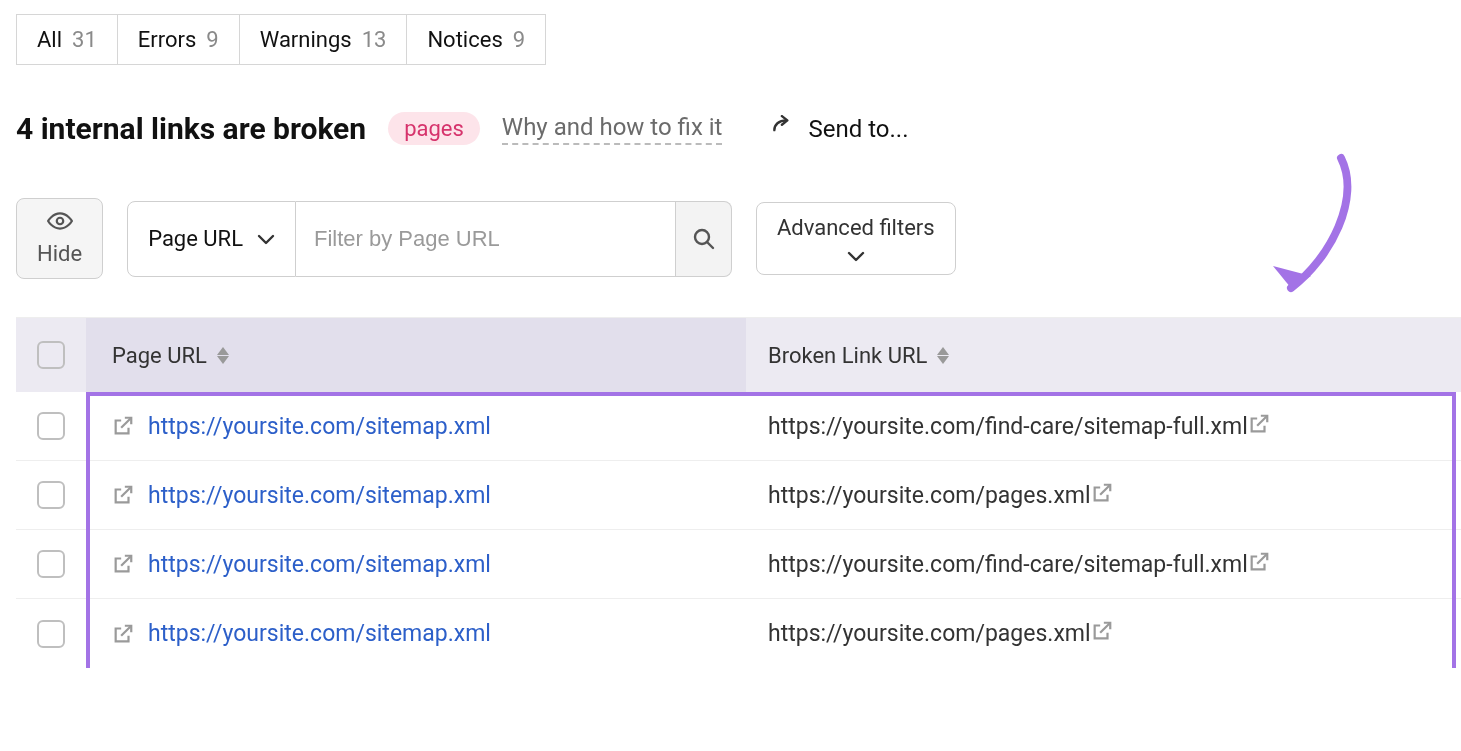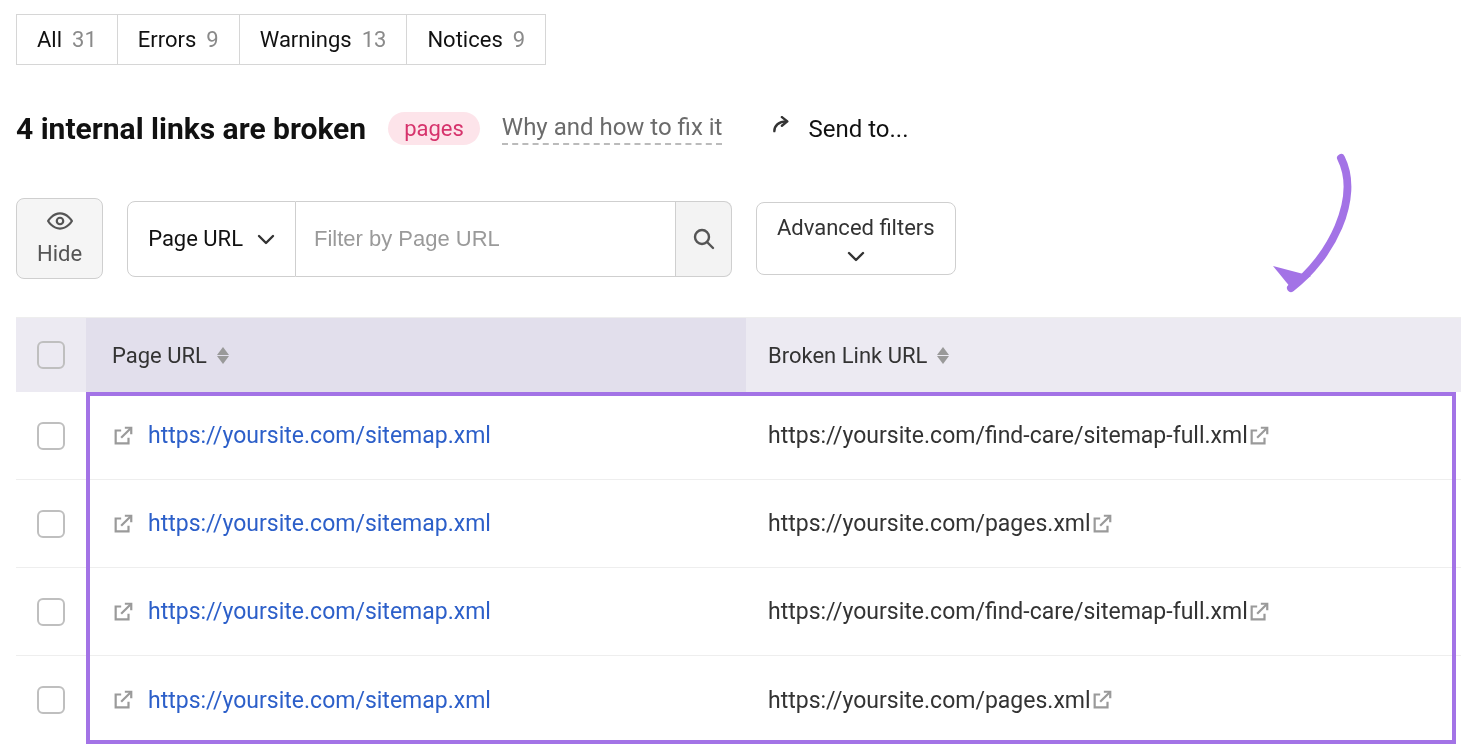--- a/index.html
+++ b/index.html
@@ -8,43 +8,43 @@
 .tabs { display: flex; margin-bottom: 46px; }
 .tab { border: 1px solid #d6d6d6; padding: 12px 20px; display: flex; gap: 10px; cursor: pointer; background: #fff; margin-left: -1px; }
 .tab:first-child { margin-left: 0; }
 .tab-label { color: #111; font-size: 22px; }
 .tab-count { color: #8a8a8a; font-size: 22px; }
 
 .title-row { display: flex; align-items: center; gap: 22px; margin-bottom: 52px; }
 .title { font-size: 30px; font-weight: 700; color: #111; text-align: right; }
 .badge-error { background: #fde4ea; color: #d6336c; font-size: 22px; padding: 4px 16px; border-radius: 18px; font-weight: 400; }
 .fix-link { color: #6b6b6b; font-size: 24px; border-bottom: 2px dashed #bbb; padding-bottom: 2px; cursor: pointer; }
-.sendto { display: flex; align-items: center; gap: 12px; color: #111; font-size: 24px; cursor: pointer; margin-left: 26px; }
+.sendto { display: flex; gap: 12px; color: #111; font-size: 24px; cursor: pointer; margin-left: 26px; }
 
 .filter-row { display: flex; align-items: center; gap: 24px; margin-bottom: 38px; position: relative; }
 .btn { display: flex; align-items: center; gap: 10px; border: 1px solid #cfcfcf; border-radius: 8px; padding: 12px 20px; font-size: 22px; color: #333; background: #fff; cursor: pointer; flex-direction: column; }
 .btn.hide { background: #f5f5f5; color: #555; }
 .select-wrap { display: flex; align-items: stretch; }
 .select-left { border: 1px solid #cfcfcf; border-radius: 8px 0 0 8px; padding: 12px 20px; display: flex; align-items: center; gap: 14px; font-size: 22px; }
 .filter-input { border: 1px solid #cfcfcf; border-left: none; padding: 24px 18px; font-size: 22px; color: #333; width: 380px; outline: none; }
 .filter-input::placeholder { color: #9a9a9a; }
 .search-btn { border: 1px solid #cfcfcf; border-left: none; border-radius: 0 8px 8px 0; background: #f3f3f3; width: 56px; display: flex; align-items: center; justify-content: center; cursor: pointer; }
 
 .table { width: 100%; border-top: 1px solid #eee; }
 .thead { display: flex; background: #eceaf2; height: 74px; align-items: center; }
 .thead .th1 { width: 70px; display:flex; justify-content:center; }
 .thead .th2 { width: 660px; padding-left: 26px; display: flex; align-items: center; gap: 10px; font-size: 22px; color: #333; background: #e2dfec; height: 100%; }
 .thead .th3 { padding-left: 22px; display: flex; align-items: center; gap: 10px; font-size: 22px; color: #333; flex: 1; text-align: center; }
 
 .tbody-wrap { position: relative; }
 .highlight-box { position: absolute; left: 70px; top: 0; width: 1370px; height: 352px; border: 4px solid #a373e6; pointer-events: none; }
-.trow { display: flex; align-items: center; height: 88px; border-bottom: 1px solid #eee; }
+.trow { display: flex; align-items: center; height: 69px; border-bottom: 1px solid #eee; }
 .trow .c1 { width: 70px; display: flex; justify-content: center; }
 .trow .c2 { width: 660px; padding-left: 26px; display: flex; align-items: center; gap: 14px; }
-.trow .c3 { padding-left: 22px; flex: 1; display: flex; align-items: center; gap: 0; color: #333; font-size: 23px; }
+.trow .c3 { padding-left: 22px; flex: 1; display: flex; gap: 0; color: #333; font-size: 23px; }
 .link { color: #2c5fc9; font-size: 23px; cursor: pointer; }
 .chk { width: 28px; height: 28px; border: 2px solid #bfbfbf; border-radius: 6px; cursor: pointer; }
 .sort-arrows { display: inline-flex; flex-direction: column; gap: 1px; }
 .sort-arrows svg { display: block; }
 
 .arrow-anno { position: absolute; left: 1215px; top: -50px; pointer-events: none; }
 
 svg { display: inline-block; vertical-align: middle; }
 </style>
 </head>

